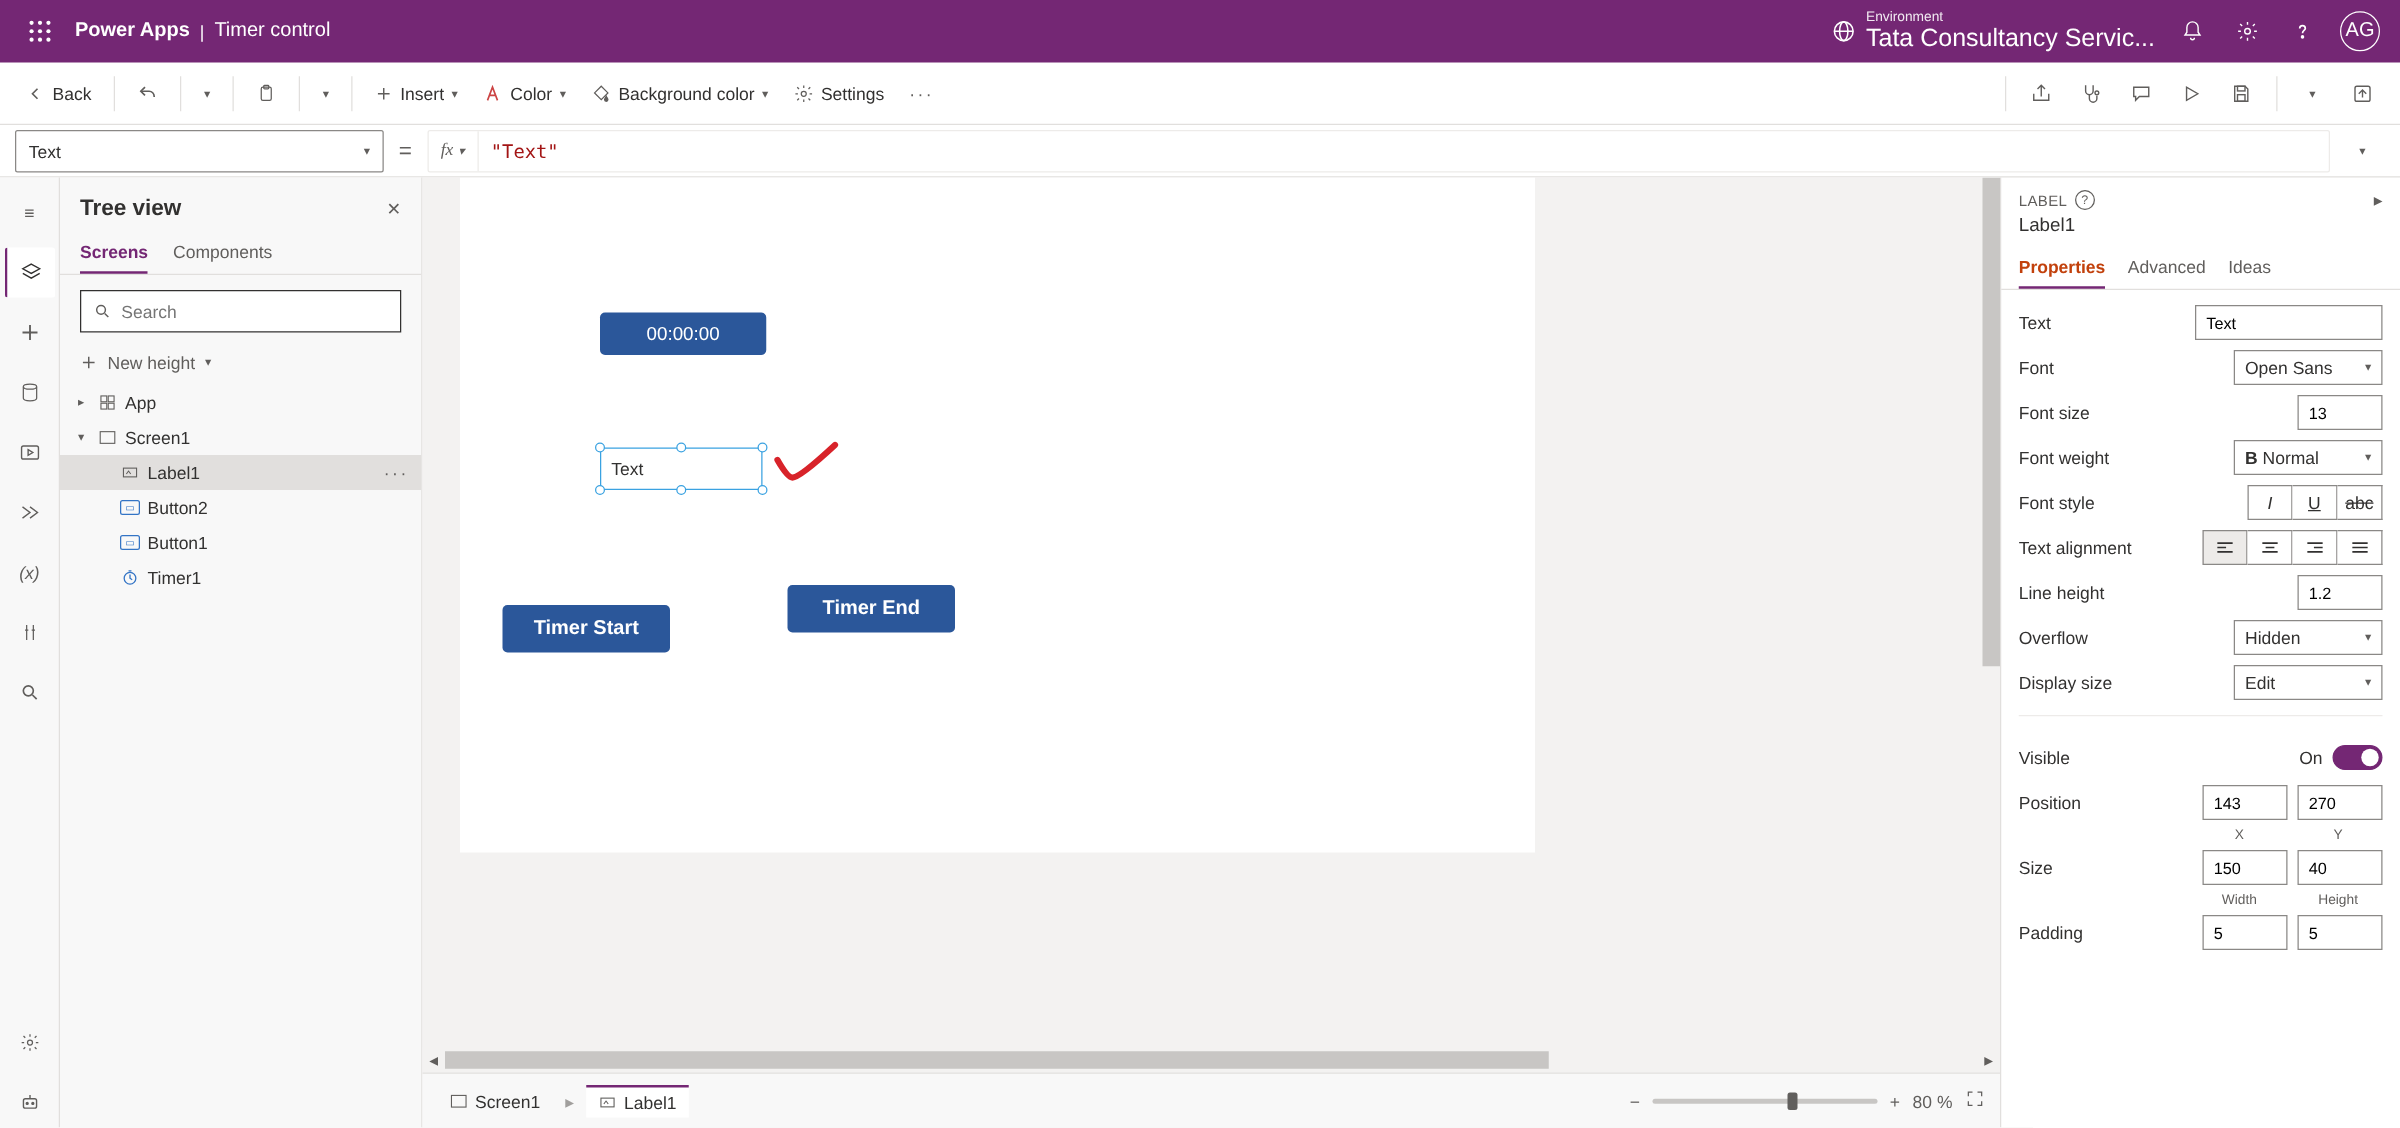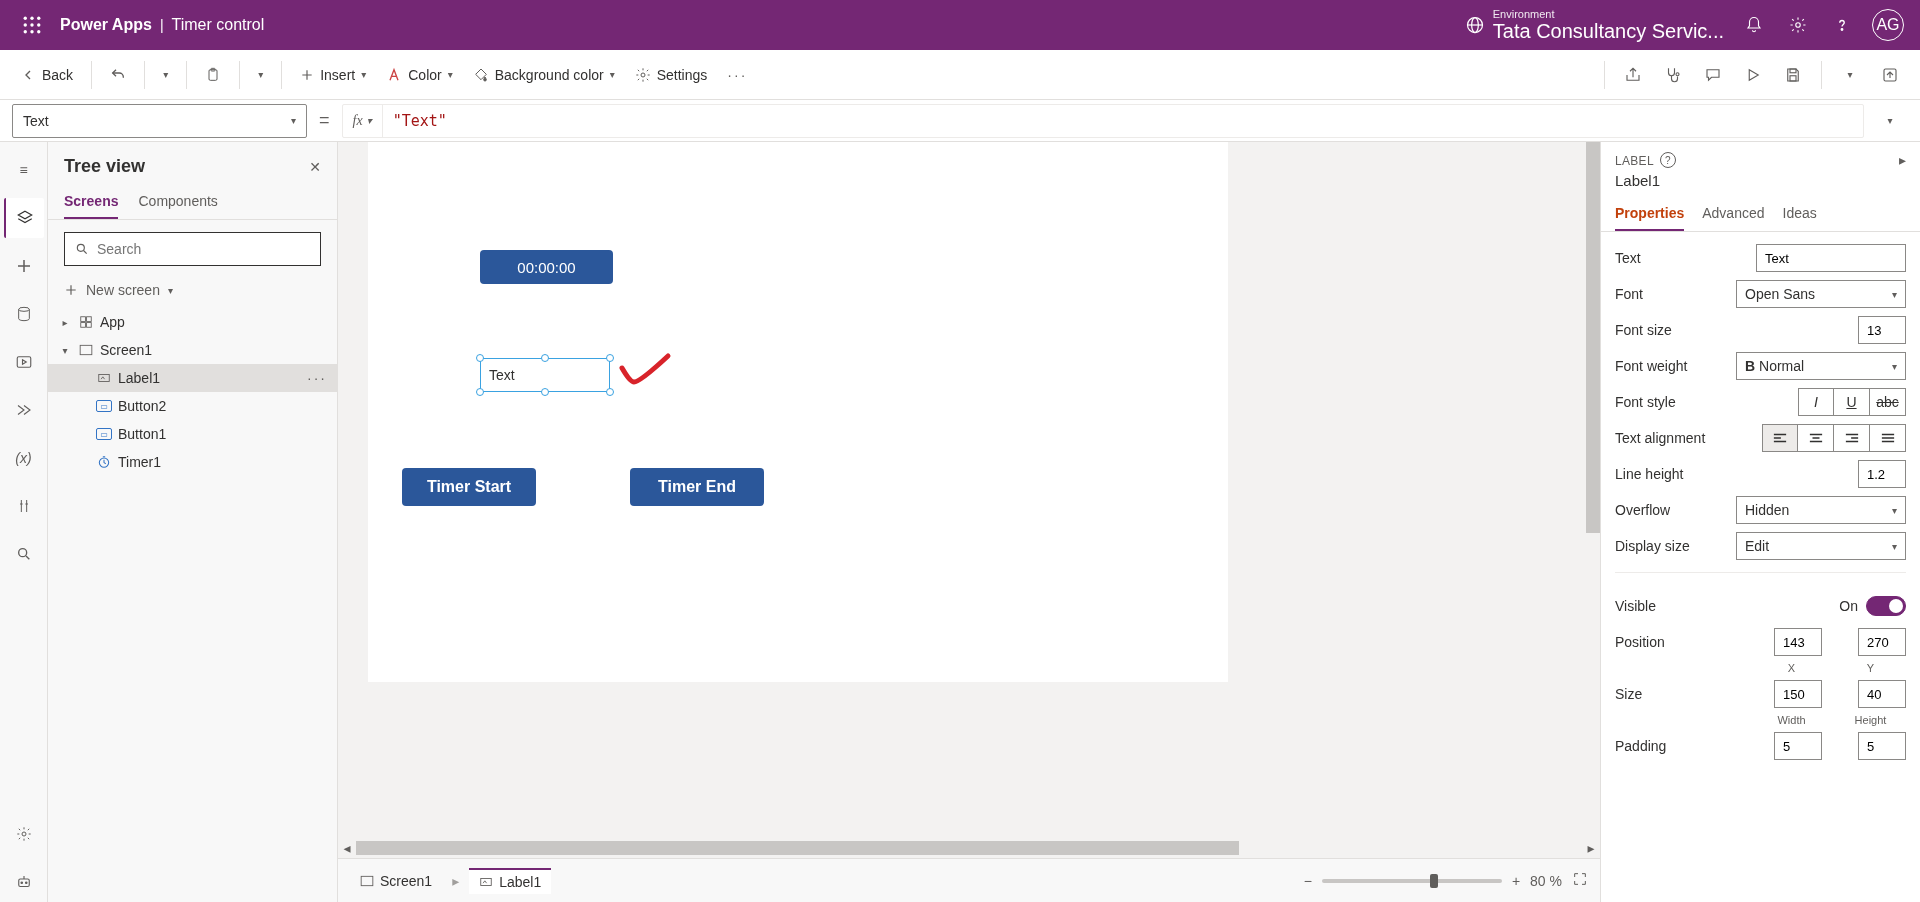--- a/index.html
+++ b/index.html
@@ -101,22 +101,22 @@
   .rpanel-type { font-size:12px; color:#605e5c; letter-spacing:.3px; }
   .rpanel-help { width:16px; height:16px; border:1px solid #605e5c; border-radius:50%; display:flex; align-items:center; justify-content:center; font-size:10px; color:#605e5c; cursor:pointer;}
   .rpanel-name { padding:0 14px 8px; font-size:15px; }
   .rpanel-tabs { display:flex; gap:18px; padding:0 14px; border-bottom:1px solid #e1dfdd; }
   .rpanel-tab { padding:8px 0; cursor:pointer; color:#605e5c; }
   .rpanel-tab.active { color:#c2410c; font-weight:600; border-bottom:2px solid #742774; }
   .rpanel-body { flex:1; overflow:auto; padding:8px 14px; }
   .prow { display:flex; align-items:center; justify-content:space-between; min-height:36px; gap:8px; }
   .prow .lbl { color:#323130; }
   .pinput { width:150px; height:28px; border:1px solid #8a8886; padding:0 8px; font-size:13px; }
-  .pinput.sm { width:48px;margin-left:28px; }
-  .pselect { width:170px; height:28px; border:1px solid #8a8886; display:flex; align-items:center; justify-content:space-between; padding:0 8px; cursor:pointer; }
+  .pinput.sm { width:68px; }
+  .pselect { width:119px; height:28px; border:1px solid #8a8886; display:flex; align-items:center; justify-content:space-between; padding:0 8px; cursor:pointer; }
   .btn-group { display:flex; }
   .bg-btn { width:36px; height:28px; border:1px solid #8a8886; display:flex; align-items:center; justify-content:center; cursor:pointer; background:#fff; }
   .bg-btn.active { background:#edebe9; }
   .bg-btn + .bg-btn { border-left:none; }
   .toggle { width:40px; height:20px; border-radius:10px; background:#fff; border:1px solid #605e5c; position:relative; cursor:pointer; }
   .toggle .tknob { position:absolute; width:14px; height:14px; border-radius:50%; top:2px; left:2px; background:#605e5c; }
   .toggle.on { background:#742774; border-color:#742774; }
   .toggle.on .tknob { left:22px; background:#fff; }
   .prow-split { display:flex; gap:8px; }
   .sublbl { font-size:11px; color:#605e5c; text-align:center; flex:1; }
@@ -381,21 +381,21 @@
       <svg width="14" height="14" viewBox="0 0 24 24" fill="none" stroke="#605e5c" stroke-width="2">
           <circle cx="10" cy="10" r="6"></circle>
           <path d="M15 15l5 5"></path>
         </svg>
       <input placeholder="Search" style="">
     </div>
     <div class="new-screen">
       <svg width="14" height="14" viewBox="0 0 24 24" stroke="#605e5c" stroke-width="2">
           <path d="M12 4v16M4 12h16"></path>
         </svg>
-      <span>New screen</span>
+      <span>New height</span>
       <span class="chev">▾</span>
     </div>
     <div class="tree-list">
       <div class="tree-node">
         <span class="caret">▸</span>
         <span class="node-icon">
             <svg width="14" height="14" viewBox="0 0 24 24" fill="none" stroke="#605e5c" stroke-width="1.5">
               <rect x="3" y="3" width="8" height="8"></rect>
               <rect x="13" y="3" width="8" height="8"></rect>
               <rect x="3" y="13" width="8" height="8"></rect>
@@ -458,21 +458,21 @@
         <div class="handle" style="left:173px;top:212px;"></div>
         <div class="handle" style="left:238px;top:212px;"></div>
         <div class="handle" style="left:108px;top:246px;"></div>
         <div class="handle" style="left:173px;top:246px;"></div>
         <div class="handle" style="left:238px;top:246px;"></div>
 
         <svg class="checkmark" viewBox="0 0 56 36">
             <path d="M4 16 Q12 30 16 30 Q22 30 50 4" stroke="#d8232a" stroke-width="5" fill="none" stroke-linecap="round"></path>
           </svg>
 
-        <div class="btn-canvas" style="left:34px; top:326px;">
+        <div class="btn-canvas" style="left:34px; top:342px;">
             <span>Timer Start</span>
           </div>
         <div class="btn-canvas" style="left:262px; top:326px;">
             <span>Timer End</span>
           </div>
       </div>
       <div class="scroll-v">
           <div class="thumb"></div>
         </div>
     </div>

